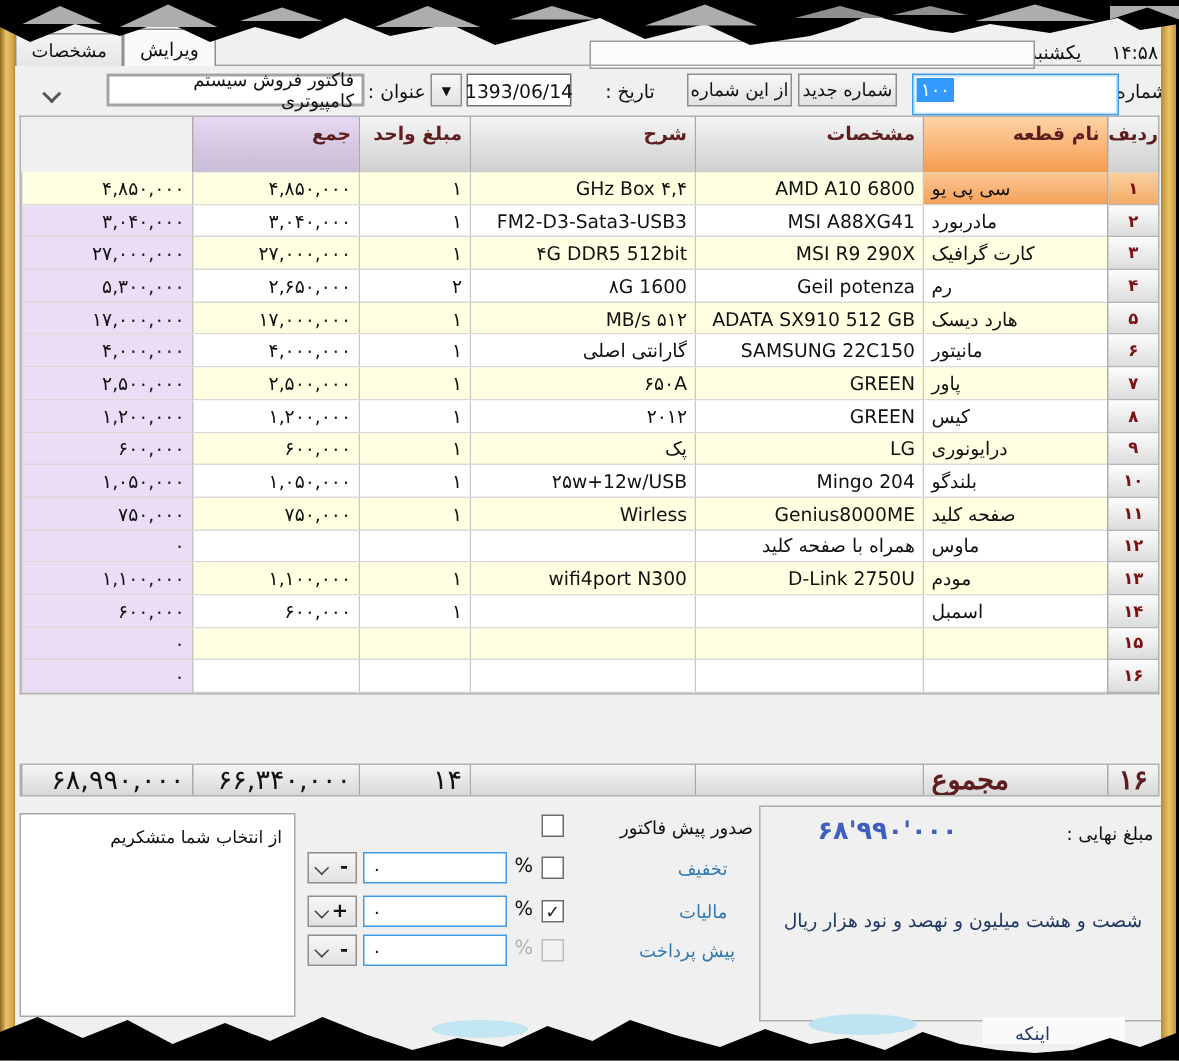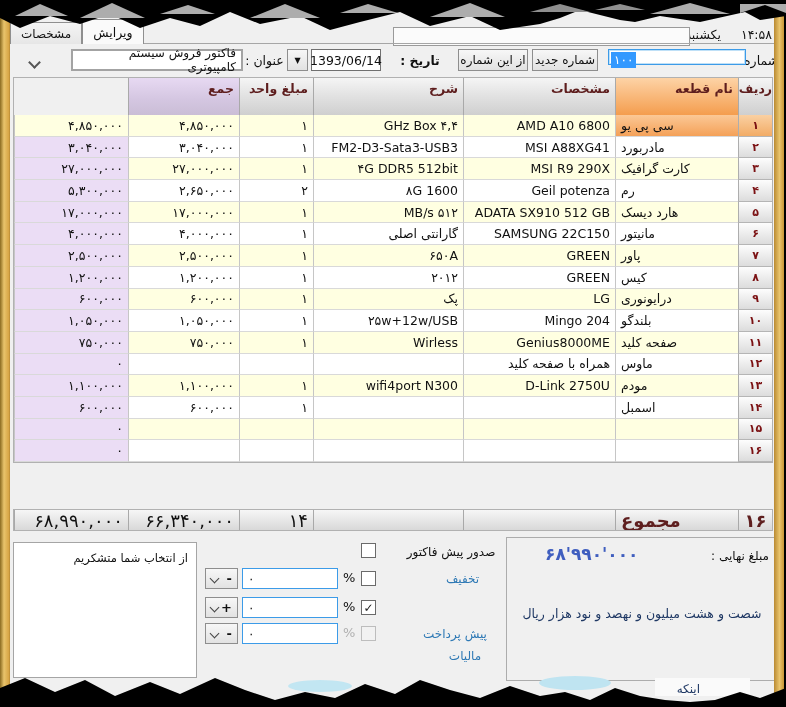--- a/index.html
+++ b/index.html
@@ -20,21 +20,21 @@
   .tab{box-sizing:border-box;height:22px;border:1px solid #8f8f8f;border-bottom:none;
        background:linear-gradient(#f4f4f4,#e6e6e6);padding:0 10px;font-size:12px;color:#111;
        display:flex;align-items:center;justify-content:center;}
   .tab.active{height:25px;background:#fafafa;font-size:12.5px;position:relative;z-index:3;}
   .tabline{left:10px;top:43px;width:765px;height:1px;background:#a6a6a6;}
   
   .lbl{font-size:12.5px;color:#111;top:53px;text-align:center;}
   .btn{box-sizing:border-box;border:1px solid #8e8e8e;background:linear-gradient(#f7f7f7,#e2e2e2);
        font-size:12px;color:#111;display:flex;align-items:center;justify-content:center;cursor:default;}
   .tb-input{box-sizing:border-box;background:#fff;}
-  #num-input{left:608px;top:49px;width:138px;height:16px;border:1px solid #3c9be8;box-shadow:0 0 0 1px #bfe0f7 inset;}
+  #num-input{left:608px;top:49px;width:138px;height:28px;border:1px solid #3c9be8;box-shadow:0 0 0 1px #bfe0f7 inset;}
   #num-input .sel{position:absolute;left:2px;top:2px;background:#3399ff;color:#fff;
                   font-size:12px;padding:1px 3px;direction:ltr;}
   #btn-new{left:532px;top:49px;width:66px;height:22px;}
   #btn-from{left:458px;top:49px;width:70px;height:22px;}
   #date-input{left:311px;top:49px;width:70px;height:22px;border:1px solid #707070;
               font-size:12.5px;color:#111;display:flex;align-items:center;justify-content:center;direction:ltr;}
   #date-drop{left:287px;top:49px;width:21px;height:22px;font-size:8px;}
   #title-combo{left:71px;top:49px;width:172px;height:22px;border:2px solid #a3a3a3;
                font-size:12px;color:#111;display:flex;align-items:center;padding:0 5px;box-sizing:border-box;}
   .chev{display:inline-block;width:7px;height:7px;border-left:2px solid #555;border-bottom:2px solid #555;
@@ -61,37 +61,37 @@
   .trow.selected .cell.c-name{background:linear-gradient(#fbc896,#f4a158);}
   .trow .cell.c-no{background:linear-gradient(#fdfdfd,#dcdcdc);border-left:1px solid #adadad;
         border-bottom:1px solid #b5b5b5;color:#7b1113;font-weight:bold;font-size:11px;
         justify-content:center;padding:0;}
   .trow.selected .cell.c-no{background:linear-gradient(#fad0a2,#f2ac66);}
   
   #tsum{left:13px;top:509px;width:760px;box-sizing:border-box;border:1px solid #b1b1b1;}
   #tsum .scell{height:20px;box-sizing:border-box;border-left:1px solid #a9a9a9;
      background:linear-gradient(#f6f6f6,#d8d8d8);font-size:18px;color:#111;
      display:flex;align-items:center;justify-content:flex-end;padding:0 5px;overflow:hidden;direction:ltr;}
-  #tsum .maroon{color:#5e1e1e;font-weight:bold;direction:rtl;}
+  #tsum .maroon{color:#5e1e1e;font-weight:bold;direction:rtl;font-family:Liberation Serif, serif;}
   
   #note-box{left:13px;top:542px;width:184px;height:136px;background:#fff;border:1px solid #a5a5a5;
             box-shadow:0 0 0 3px #fff inset;padding:8px;box-sizing:border-box;
             font-size:11.5px;color:#111;text-align:right;}
   .ctl-btn{width:33px;height:21px;direction:ltr;display:flex;align-items:center;
            justify-content:space-between;padding:0 5px;box-sizing:border-box;}
   .ctl-btn .sign{font-size:13px;font-weight:bold;color:#111;line-height:10px;}
   .ctl-btn .chev{width:6px;height:6px;border-width:1.5px;border-color:#444;}
   .ctl-input{width:96px;height:21px;border:1px solid #3c9be8;background:#fff;font-size:12px;color:#111;
              display:flex;align-items:center;justify-content:flex-start;padding:0 5px;box-sizing:border-box;direction:ltr;}
   .pct{font-size:13px;color:#111;}
   .pct.disabled{color:#b0b0b0;}
   .checkbox{width:13px;height:13px;background:#fff;border:1px solid #6a6a6a;box-sizing:content-box;
             display:flex;align-items:center;justify-content:center;font-size:12px;font-weight:bold;color:#1a1a1a;line-height:12px;}
   .checkbox.disabled{border-color:#bdbdbd;background:#f2f2f2;}
-  .flabel{font-size:12px;color:#111;text-align:center;}
+  .flabel{font-size:12px;color:#111;text-align:right;}
   .flabel.blue{color:#2e79b5;}
   #final-panel{left:506px;top:537px;width:272px;height:144px;border:1px solid #acacac;box-sizing:border-box;}
   #final-label{position:absolute;right:8px;top:11px;font-size:12px;color:#111;}
   #final-value{position:absolute;left:38px;top:6px;font-size:17px;color:#3f5ebf;letter-spacing:4px;direction:ltr;font-weight:bold;}
   #final-words{position:absolute;left:0;right:0;top:68px;text-align:center;font-size:12.5px;color:#1f3864;}
   .torn{left:0;z-index:50;}
 </style>
 </head>
 <body>
 
@@ -112,21 +112,21 @@
     <div class="tab active">ویرایش</div>
   </div>
   <div class="abs tabline"></div>
 
   <div class="abs lbl" style="left:731px;width:52px;">شماره :</div>
   <div class="abs tb-input" id="num-input">
     <span class="sel">۱۰۰</span>
   </div>
   <div class="abs btn" id="btn-new">شماره جدید</div>
   <div class="abs btn" id="btn-from">از این شماره</div>
-  <div class="abs lbl" style="left:392px;width:56px;font-weight:bold;">تاریخ :</div>
+  <div class="abs lbl" style="left:392px;width:56px;">تاریخ :</div>
   <div class="abs tb-input" id="date-input">1393/06/14</div>
   <div class="abs btn" id="date-drop">
     <span>▼</span>
   </div>
   <div class="abs lbl" style="left:244px;width:41px;">عنوان :</div>
   <div class="abs tb-input" id="title-combo">فاکتور فروش سیستم کامپیوتری</div>
   <span class="abs chev" id="combo-chev"></span>
 
   <div class="abs grid" id="thead">
     <div class="hcell" style="text-align:center;padding-right:0;">ردیف</div>
@@ -182,21 +182,21 @@
 
   <div class="abs ctl-btn btn" style="left:205px;top:597px;">
     <span class="chev"></span>
     <span class="sign">+</span>
   </div>
   <div class="abs ctl-input" style="left:242px;top:597px;">۰</div>
   <div class="abs pct" style="left:343px;top:599px;">%</div>
   <div class="abs checkbox" style="left:361px;top:600px;">
     <span>✓</span>
   </div>
-  <div class="abs flabel blue" style="left:445px;top:601px;width:40px;margin-top:48px;">مالیات</div>
+  <div class="abs flabel blue" style="left:445px;top:601px;width:40px;">مالیات</div>
 
   <div class="abs ctl-btn btn" style="left:205px;top:623px;">
     <span class="chev"></span>
     <span class="sign">-</span>
   </div>
   <div class="abs ctl-input" style="left:242px;top:623px;">۰</div>
   <div class="abs pct disabled" style="left:343px;top:625px;">%</div>
   <div class="abs checkbox disabled" style="left:361px;top:626px;"></div>
   <div class="abs flabel blue" style="left:420px;top:627px;width:70px;">پیش پرداخت</div>
 

